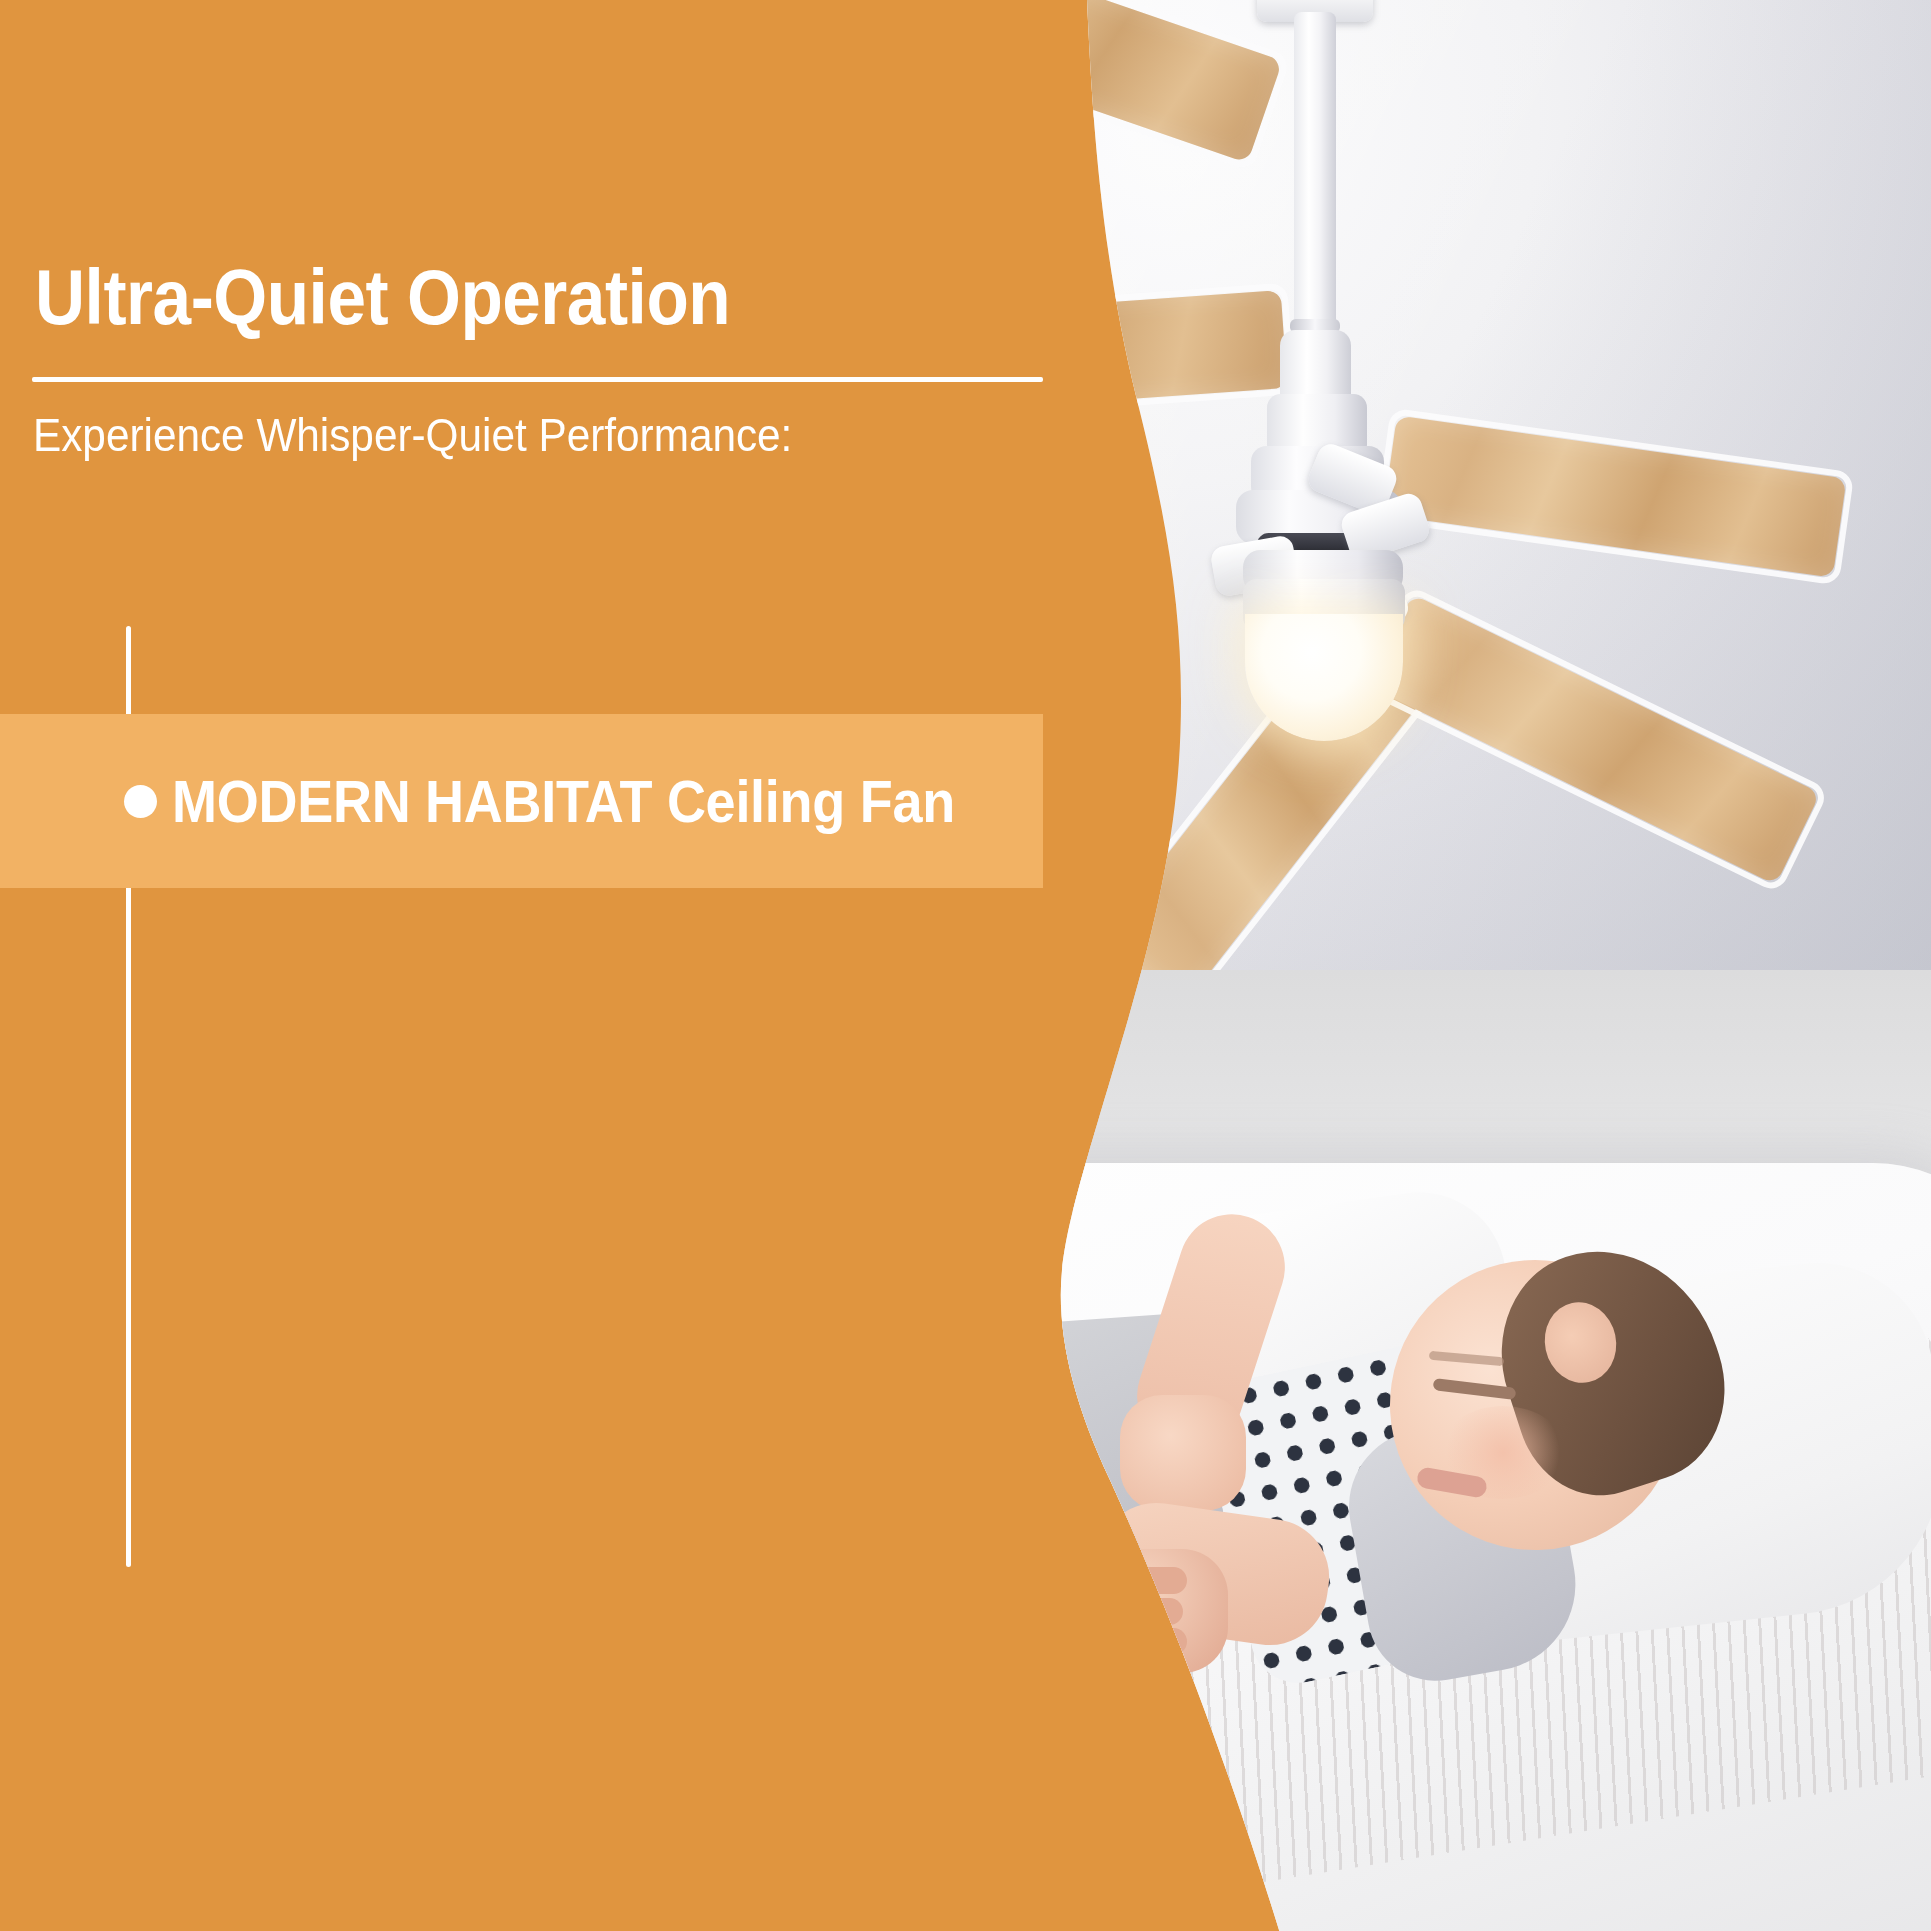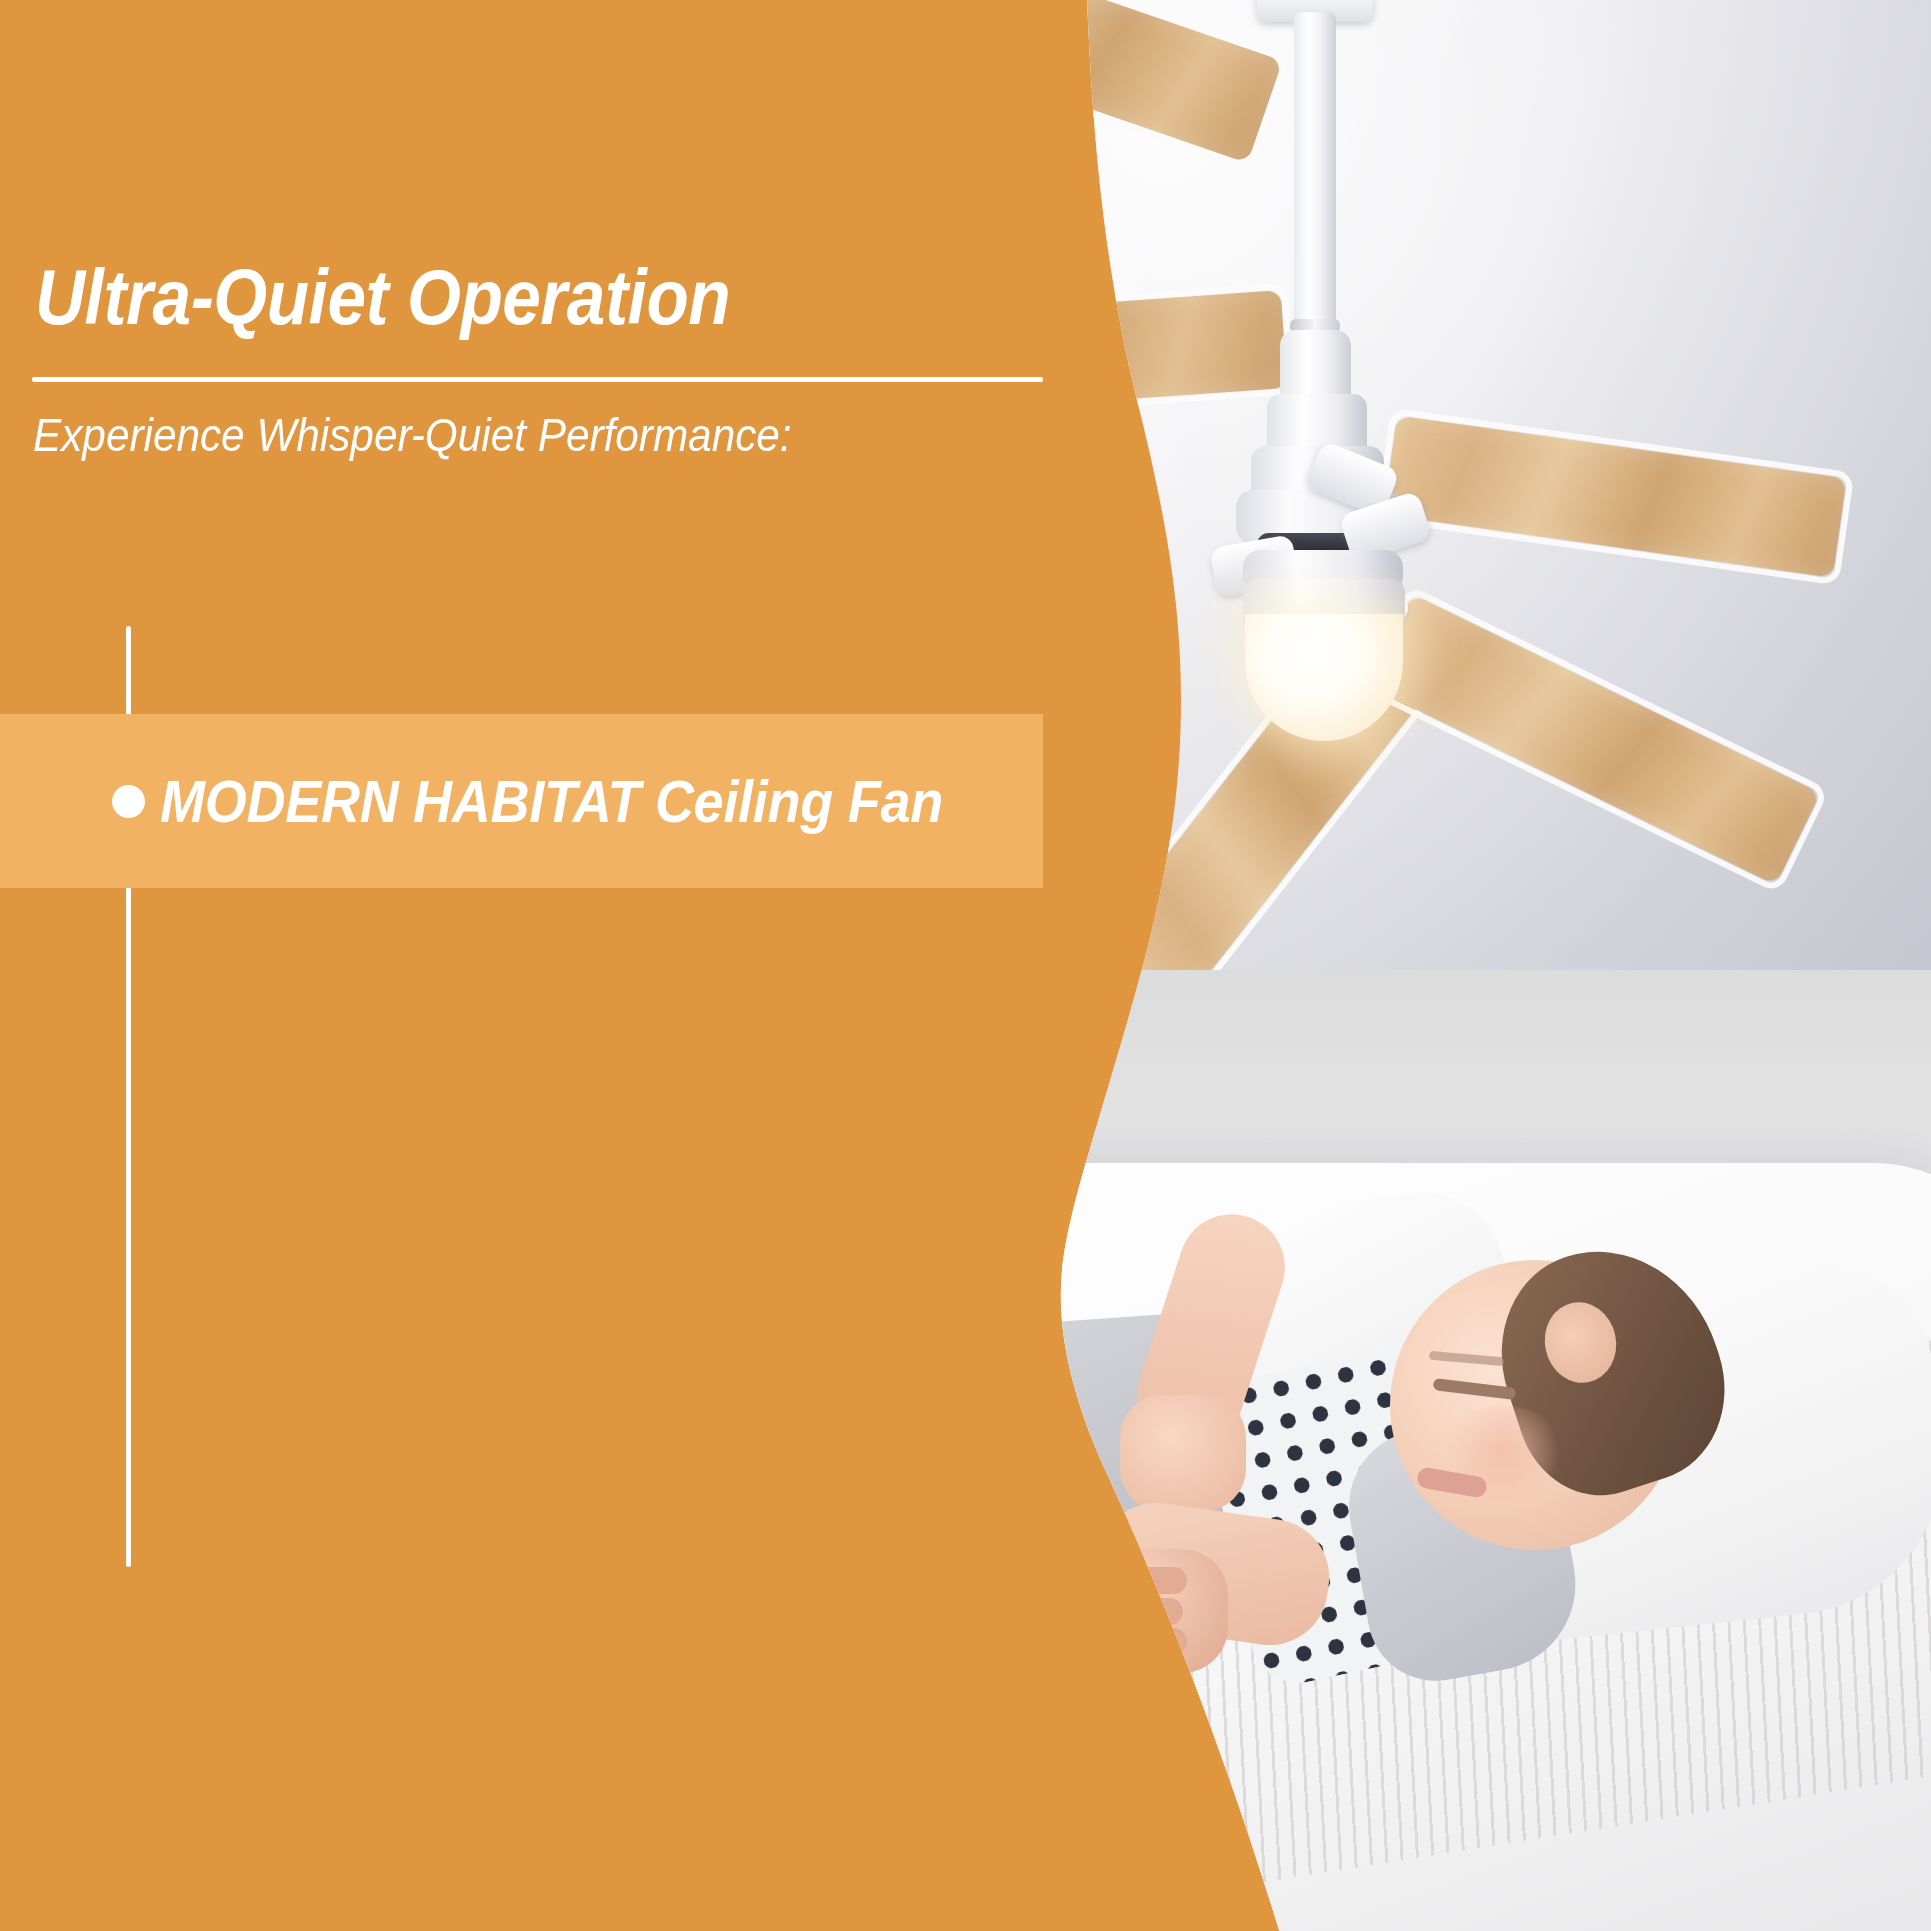--- a/index.html
+++ b/index.html
@@ -122,21 +122,21 @@
   .legs{position:absolute; left:19.3px; top:346px; width:241px; height:290px; border-radius:48px 58px 68px 39px;
         background:linear-gradient(160deg,#d3d4d8,#b9bac2); transform:rotate(-4deg);}
   .plush{position:absolute; left:353px; top:454px; width:212px; height:251px; border-radius:77px 58px 87px 68px;
         background:linear-gradient(160deg,#d8d9de,#bcbdc6); transform:rotate(-10deg);}
   .dotty{position:absolute; left:222px; top:386px; width:290px; height:309px; border-radius:48px; transform:rotate(-12deg);
         background:#f2f3f5;
         background-image:radial-gradient(#2d3340 32%, transparent 34%);
         background-size:33px 33px;}
 
   
-  .left { position:absolute; left:0; top:0; width:1062px; height:1931px;font-style:italic; }
+  .left { position:absolute; left:0; top:0; width:1062px; height:1931px; }
 
   .page-title{
     position:absolute; left:35px; top:253px; width:966px;
     font-size:77px; font-weight:700; color:#ffffff; letter-spacing:-0.5px;
     font-stretch:condensed; transform:scaleX(.9); transform-origin:left center; white-space:nowrap;
   }
   .title-rule{ position:absolute; left:32px; top:377px; width:1011px; height:4.8px; background:#ffffff; border-radius:1.9px; }
   .subtitle{
     position:absolute; left:33px; top:407px; width:985px;
     font-size:47px; font-weight:400; color:#ffffff;
@@ -149,21 +149,21 @@
 
   .row{ position:absolute; left:0; width:1043px; height:106px; }
   .row-dot{ position:absolute; left:114px; top:50%; width:29px; height:29px; margin-top:-14.5px;
             border-radius:50%; background:#ffffff; }
   .row .big{ position:absolute; left:164px; top:50%; transform:translateY(-50%) scaleX(.92);
              transform-origin:left center; font-size:71px; font-weight:700; color:#ffffff; white-space:nowrap; }
   .row .unit{ font-size:42px; font-weight:400; }
   .row .desc{ position:absolute; left:361px; top:50%; transform:translateY(-50%) scaleX(.92);
               transform-origin:left center; font-size:44px; font-weight:400; color:#ffffff; white-space:nowrap; }
 
-  .row-featured{ top:748px; height:106px; }
+  .row-featured{ top:748px; height:106px;margin-left:12px; }
   .row-featured .row-dot{ width:33px; height:33px; margin-top:-16.4px; left:112px; }
   .row-featured .feat-label{ position:absolute; left:160px; top:50%;
       transform:translateY(-50%) scaleX(.9); transform-origin:left center;
       font-size:60px; font-weight:700; color:#ffffff; white-space:nowrap; letter-spacing:-0.3px; }
 
   .row-1{ top:1004px; }
   .row-2{ top:1195px; }
   .row-3{ top:1369px; }
 </style>
 </head>

